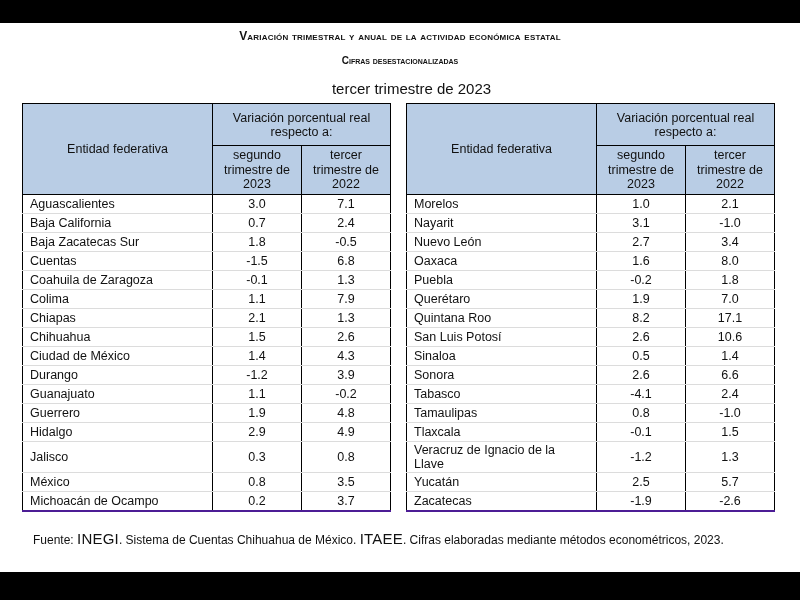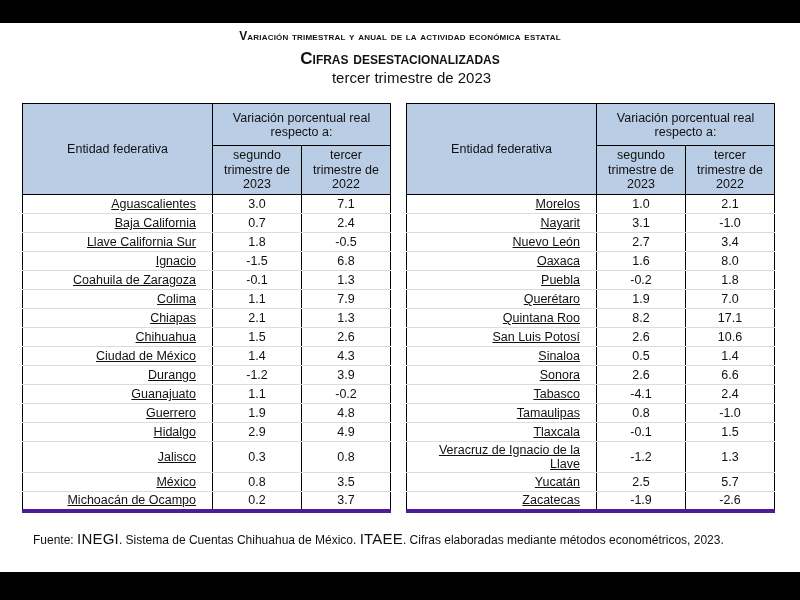--- a/index.html
+++ b/index.html
@@ -42,28 +42,28 @@
     text-align: center;
   }
   .title-main {
     font-size: 12px;
     font-weight: bold;
     font-variant: small-caps;
     letter-spacing: 0.2px;
     color: #111;
   }
   .title-sub {
-    margin-top: 6px;
-    font-size: 17px;
+    margin-top: 12px;
+    font-size: 10px;
     font-weight: bold;
     font-variant: small-caps;
     color: #111;
   }
   .title-period {
-    margin-top: 0;
+    margin-top: 14px;
     font-size: 15px;
     color: #111;
     padding-left: 23px;
   }
   .title-note {
     margin-top: 1px;
     font-size: 13px;
     color: #111;
   }
   .table-wrap {
@@ -96,30 +96,29 @@
     font-size: 12.5px;
     color: #111;
     vertical-align: middle;
     border-bottom: 1px solid #DCDCDC;
     padding: 0;
     line-height: 1.12;
   }
   tbody tr { height: 19px; }
   tbody tr:nth-child(14) { height: 31px; }
   tbody td.entity {
-    text-align: right;
+    text-align: left;
     padding-left: 7px;
     padding-right: 16px;
-    text-decoration: underline;
   }
   tbody td.num {
     text-align: center;
     border-left: 1px solid #000;
   }
-  tbody tr:last-child td { border-bottom: 4px solid #4c1d95; }
+  tbody tr:last-child td { border-bottom: 2px solid #4c1d95; }
   .footer {
     position: absolute;
     top: 507px;
     left: 33px;
     width: 750px;
     font-size: 12px;
     color: #111;
     white-space: nowrap;
   }
   .footer .acr {
@@ -163,26 +162,26 @@
               <td class="entity">Aguascalientes</td>
               <td class="num">3.0</td>
               <td class="num">7.1</td>
             </tr>
             <tr>
               <td class="entity">Baja California</td>
               <td class="num">0.7</td>
               <td class="num">2.4</td>
             </tr>
             <tr>
-              <td class="entity">Llave California Sur</td>
+              <td class="entity">Baja Zacatecas Sur</td>
               <td class="num">1.8</td>
               <td class="num">-0.5</td>
             </tr>
             <tr>
-              <td class="entity">Ignacio</td>
+              <td class="entity">Cuentas</td>
               <td class="num">-1.5</td>
               <td class="num">6.8</td>
             </tr>
             <tr>
               <td class="entity">Coahuila de Zaragoza</td>
               <td class="num">-0.1</td>
               <td class="num">1.3</td>
             </tr>
             <tr>
               <td class="entity">Colima</td>

